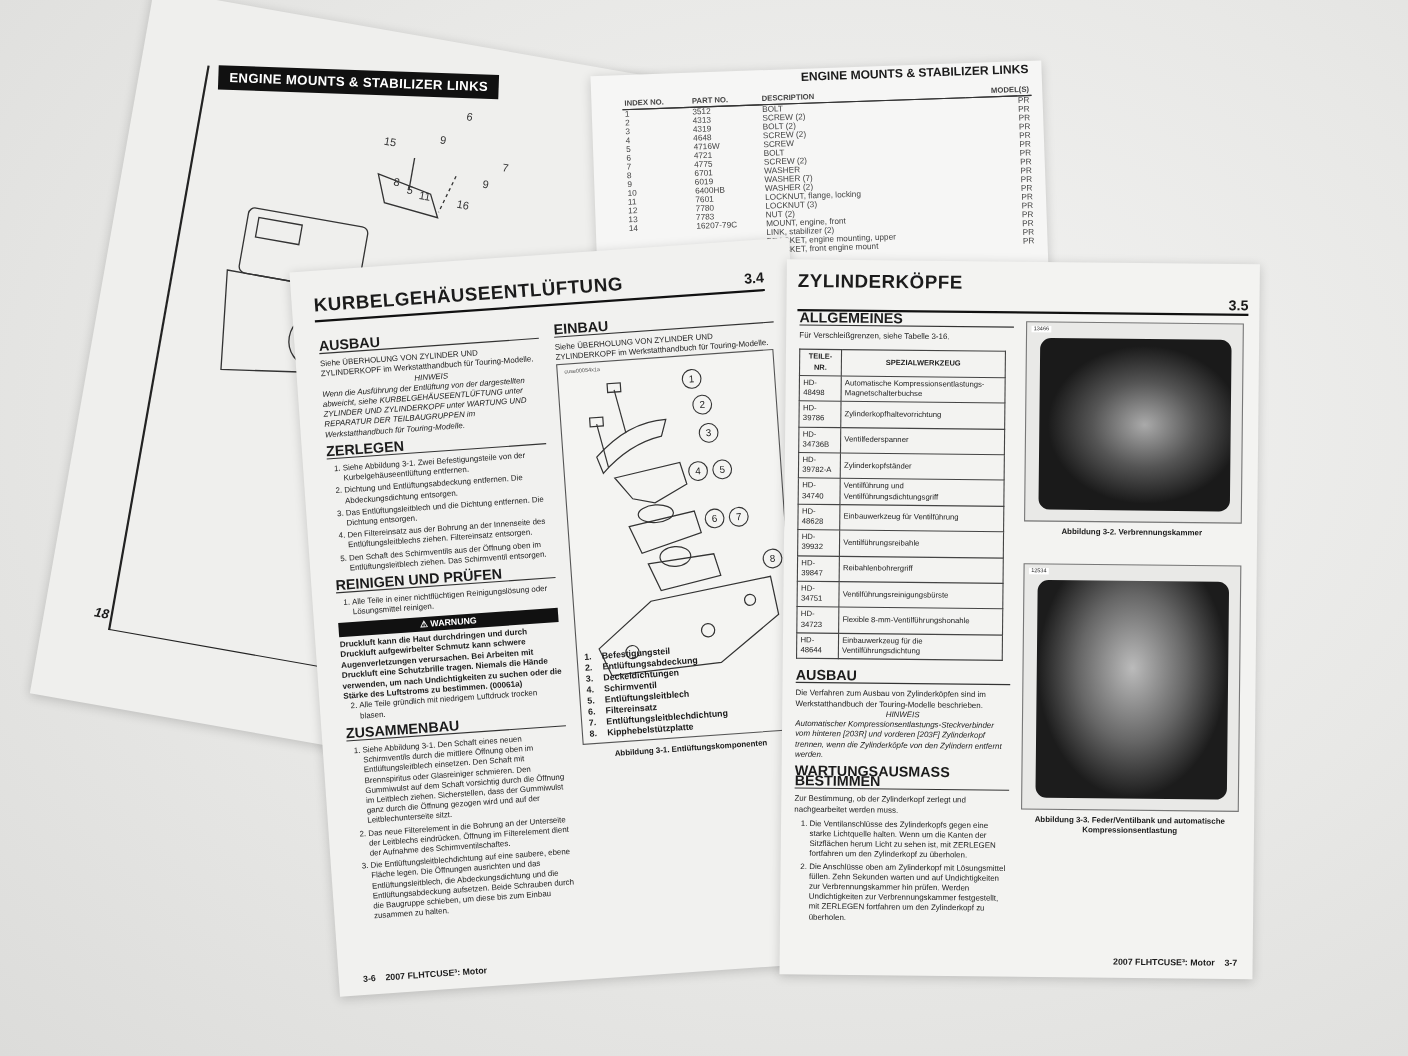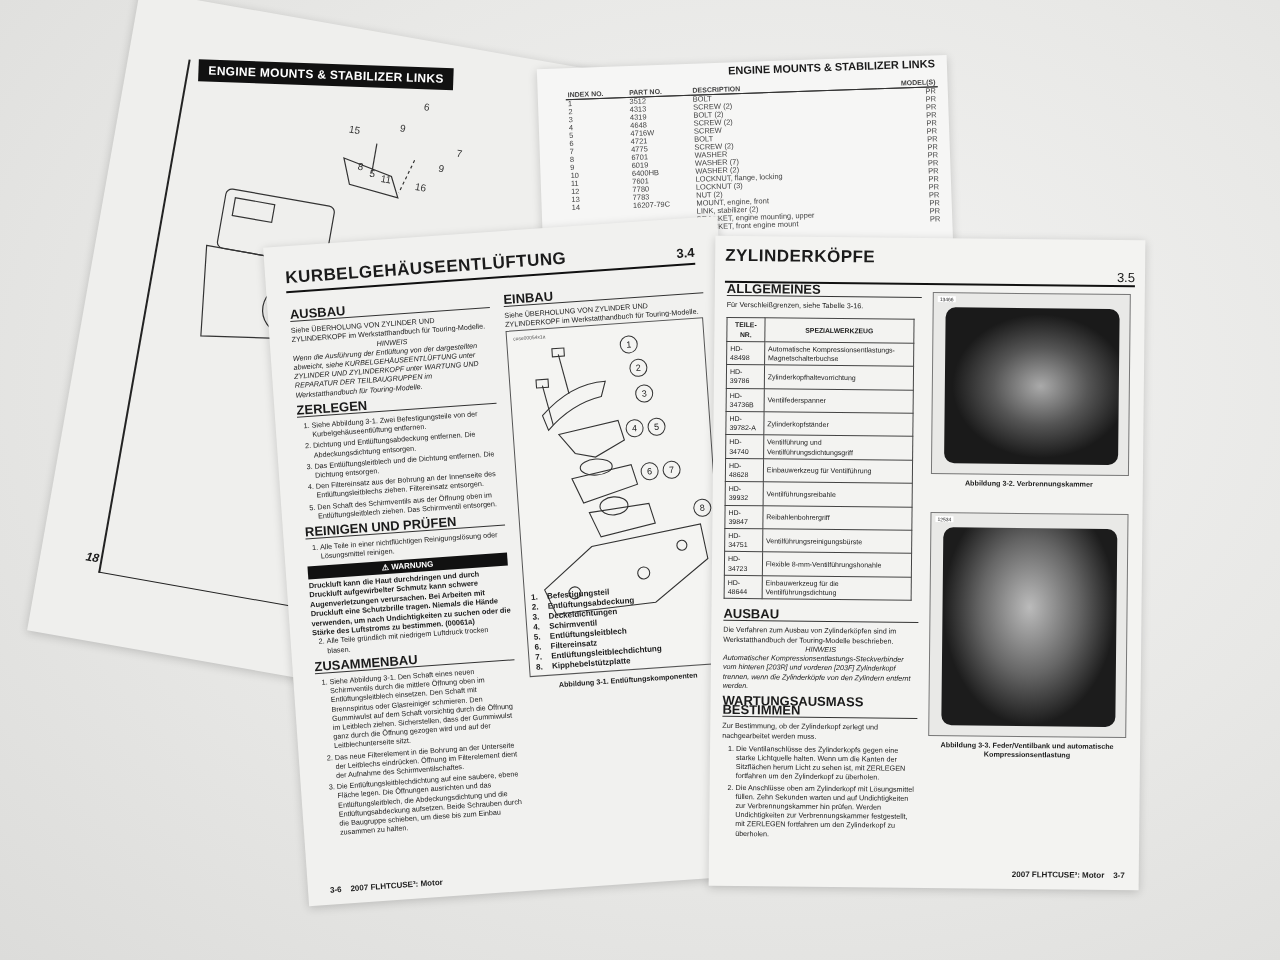--- a/index.html
+++ b/index.html
@@ -298,21 +298,21 @@
   <div class="footer" style="left:22px">
     <span>3-6</span>&nbsp;&nbsp;&nbsp;
     <span>2007 FLHTCUSE³: Motor</span>
   </div>
 </div>
 
 <div class="paper" id="spread-right">
   <div class="col" style="left:10px;top:10px;width:410px">
     <div class="h1">ZYLINDERKÖPFE</div>
     <div style="display:flex;justify-content:flex-end">
-      <span style="font-weight:normal;font-size:13px">3.5</span>
+      <span style="font-weight:bold;font-size:13px">3.5</span>
     </div>
     <div style="border-bottom:2px solid #111"></div>
   </div>
   <div class="col small" style="left:12px;top:42px;width:195px">
     <div class="h2">ALLGEMEINES</div>
     <div class="rule"></div>
     <div>Für Verschleißgrenzen, siehe Tabelle 3-16.</div>
     <table id="tools-table" style="margin-top:8px">
       <thead>
         <tr>

